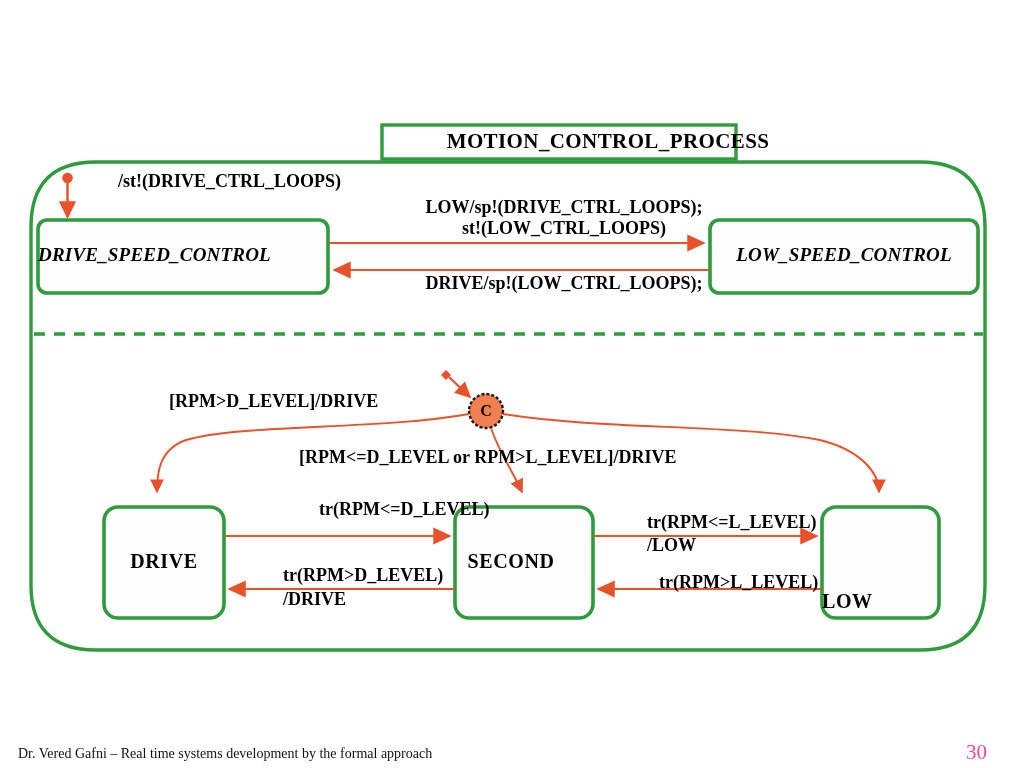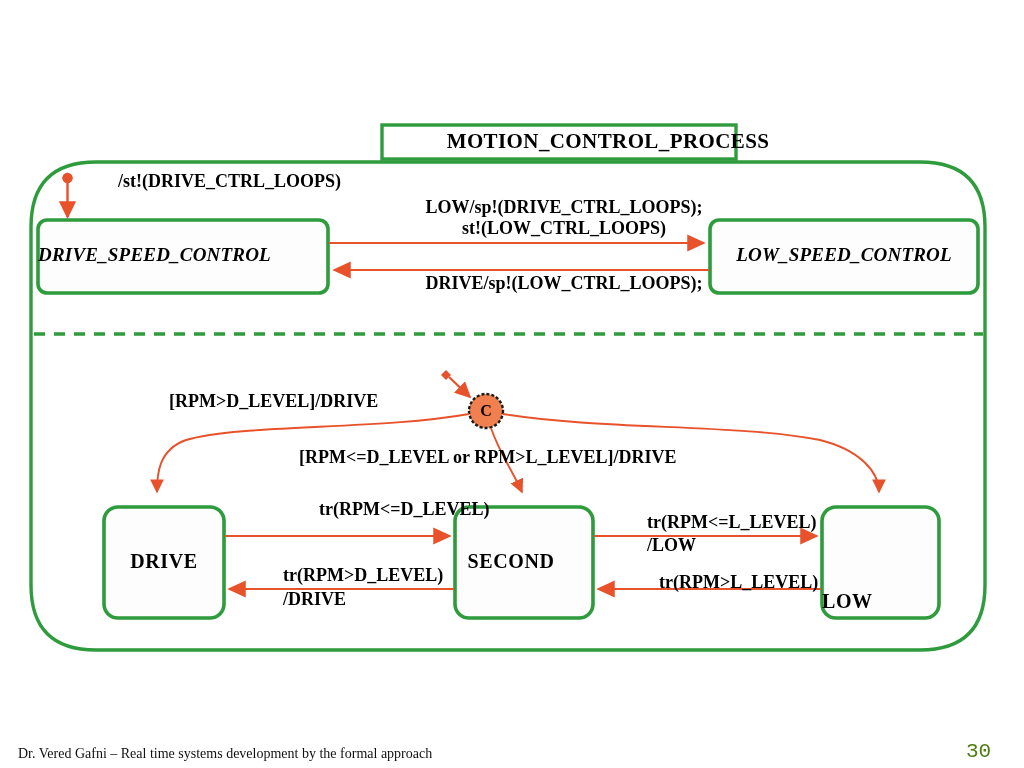--- a/index.html
+++ b/index.html
@@ -67,23 +67,23 @@
     left: 18px;
     top: 746px;
     font-family: "Liberation Serif", serif;
     font-size: 14px;
     color: #101010;
   }
   .footer-page {
     position: absolute;
     left: 966px;
     top: 740px;
-    font-family: Liberation Mono, monospace;
+    font-family: Liberation Serif, serif;
     font-size: 21px;
-    color: #4d7c0f;
+    color: #ec4899;
   }
 
   .cconn-letter {
     position: absolute;
     font-family: "Liberation Serif", serif;
     font-weight: bold;
     font-size: 16px;
     color: #000000;
     text-align: center;
   }

